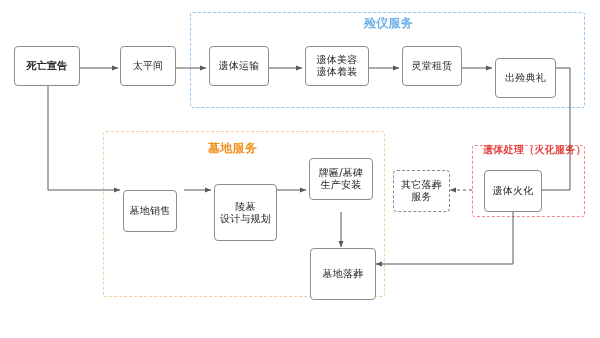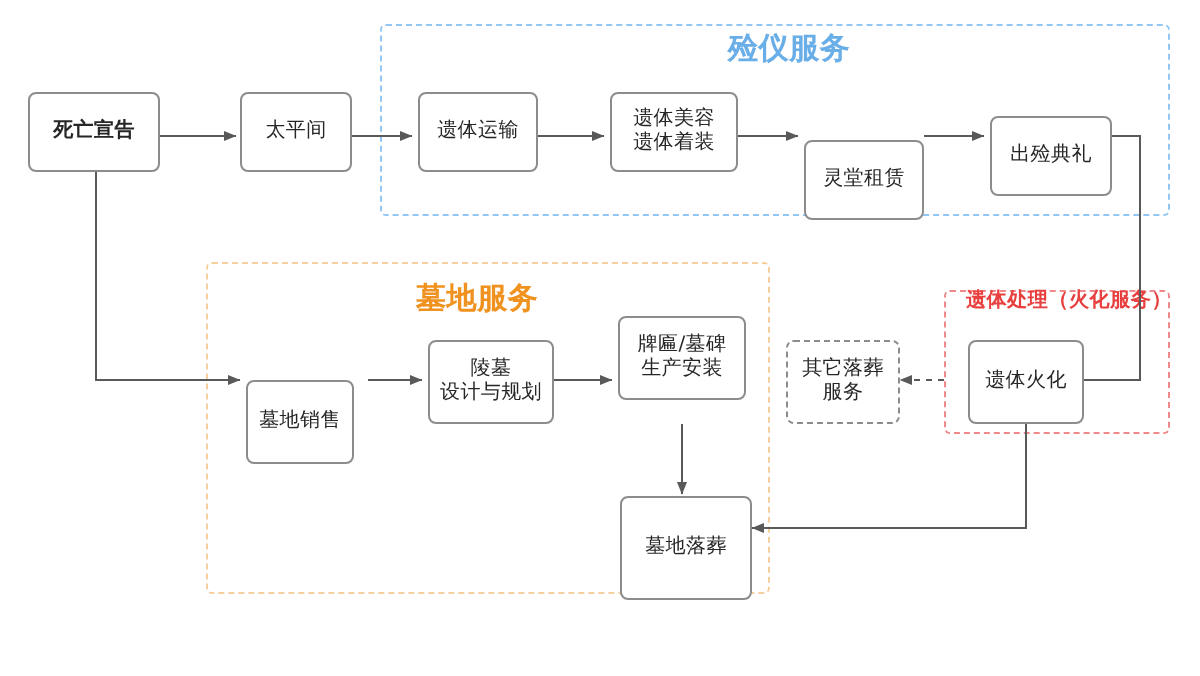--- a/index.html
+++ b/index.html
@@ -28,21 +28,21 @@
   .group {
     position: absolute;
     box-sizing: border-box;
     border-width: 1px;
     border-style: dashed;
     border-radius: 3px;
     background: transparent;
   }
   .group-label {
     position: absolute;
-    font-size: 15px;
+    font-size: 12px;
     font-weight: bold;
     letter-spacing: 0.3px;
     white-space: nowrap;
   }
   
   .node {
     position: absolute;
     box-sizing: border-box;
     border: 1px solid #8c8c8c;
     border-radius: 4px;
@@ -130,33 +130,33 @@
 
   <div class="node" style="left:209px; top:46px; width:60px; height:40px;">
     <span class="label">遗体运输</span>
   </div>
 
   <div class="node" style="left:305px; top:46px; width:64px; height:40px;">
     <span class="label">遗体美容
 遗体着装</span>
   </div>
 
-  <div class="node" style="left:402px; top:46px; width:60px; height:40px;margin-top:24px;">
+  <div class="node" style="left:402px; top:46px; width:60px; height:40px;">
     <span class="label">灵堂租赁</span>
   </div>
 
   <div class="node" style="left:495px; top:46px; width:61px; height:40px;margin-top:12px;">
     <span class="label">出殓典礼</span>
   </div>
 
   <div class="node" style="left:123px; top:170px; width:54px; height:42px;margin-top:20px;">
     <span class="label">墓地销售</span>
   </div>
 
-  <div class="node" style="left:214px; top:170px; width:63px; height:42px;">
+  <div class="node" style="left:214px; top:184px; width:63px; height:57px;">
     <span class="label">陵墓
 设计与规划</span>
   </div>
 
   <div class="node" style="left:309px; top:158px; width:64px; height:42px;">
     <span class="label">牌匾/墓碑
 生产安装</span>
   </div>
 
   <div class="node dashed" style="left:393px; top:170px; width:57px; height:42px;">

